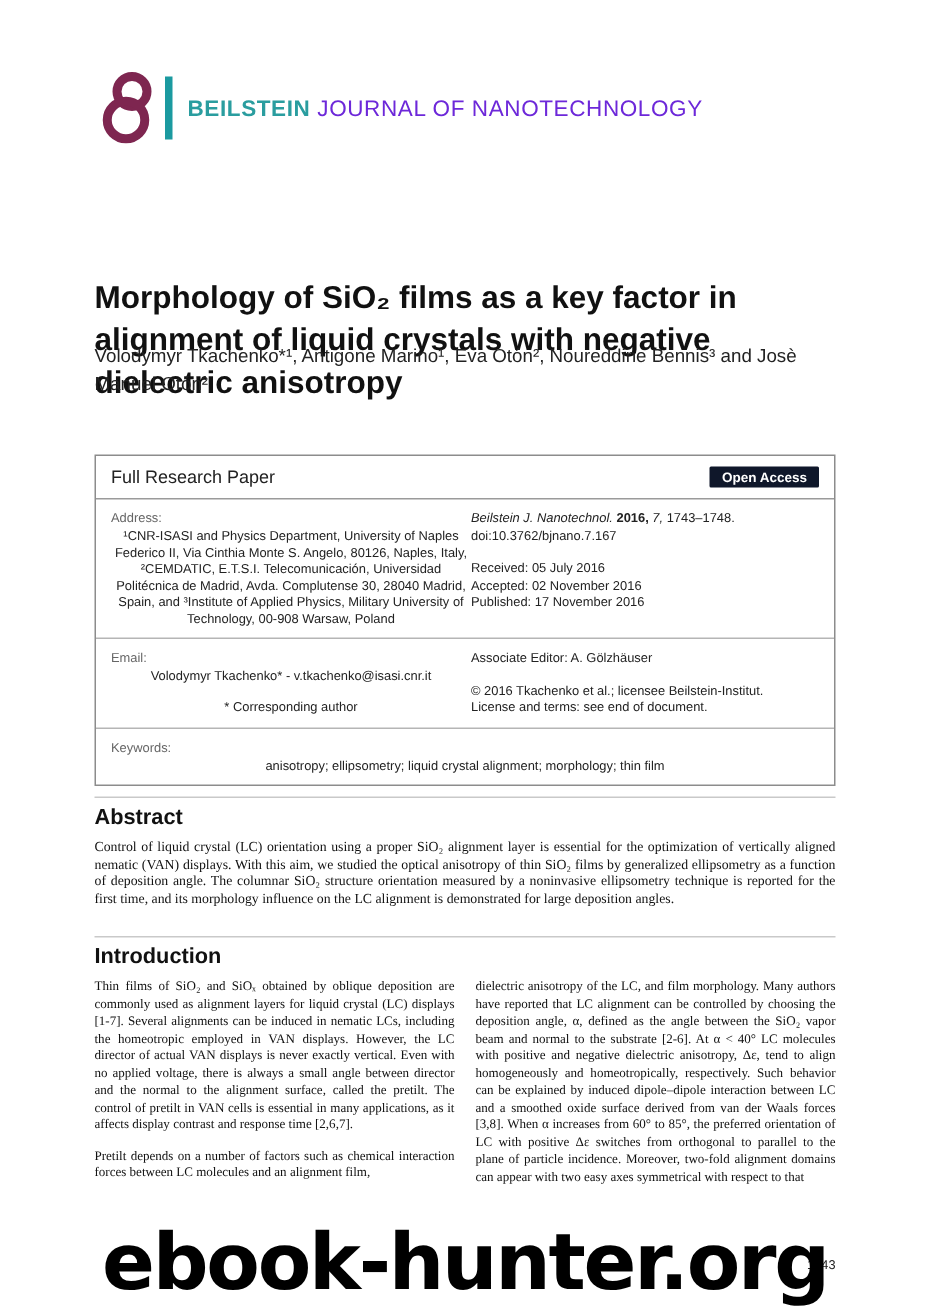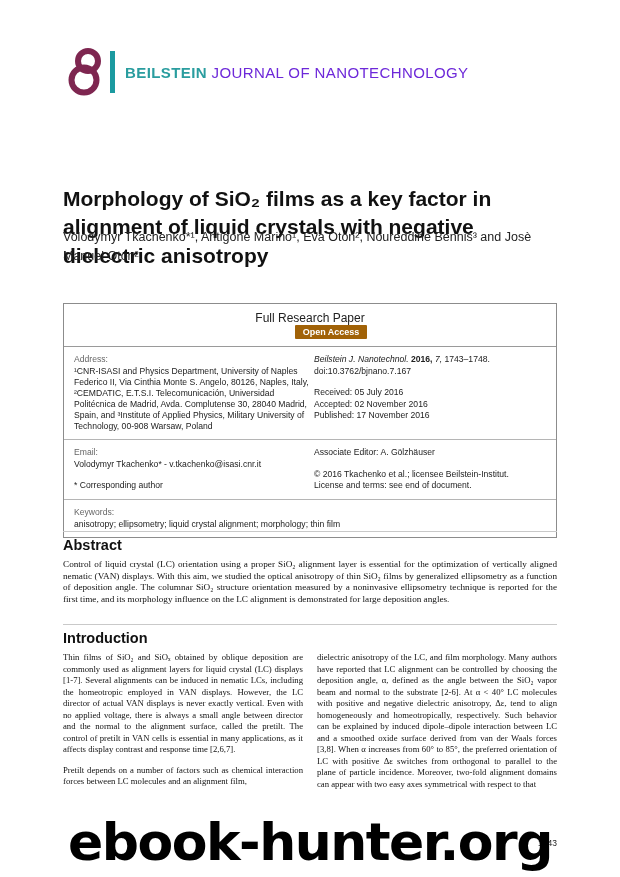--- a/index.html
+++ b/index.html
@@ -20,29 +20,29 @@
   .title { position:absolute; top:171px; left:63px; width:505px;
            font-size:21px; font-weight:bold; line-height:1.35; color:#111; }
   .authors { position:absolute; top:228px; left:63px; width:505px;
              font-size:12.5px; line-height:1.55; color:#222; }
 
   
   .infobox { position:absolute; top:303px; left:63px; width:494px;
              border:1px solid #8c8c8c; box-sizing:border-box;
              font-size:8.6px; color:#333; }
   .ib-header { display:flex; justify-content:space-between; align-items:center;
-               padding:7px 10px; border-bottom:1px solid #9a9a9a;flex-direction:column; }
+               padding:7px 10px; border-bottom:1px solid #9a9a9a; }
   .ib-type { font-size:12px; color:#222; }
-  .badge { background:#a16207; color:#fff; font-size:9px; font-weight:bold;
+  .badge { background:#0f172a; color:#fff; font-size:9px; font-weight:bold;
            padding:2px 8px; border-radius:1px;margin-left:42px; }
   .ib-row { display:grid; grid-template-columns:240px 220px; column-gap:0;
             padding:7px 10px; border-bottom:1px solid #b5b5b5; }
   .ib-row.last { border-bottom:none; grid-template-columns:1fr; }
   .ib-row .lbl { color:#666; margin-bottom:2px; }
-  .ib-row .txt { line-height:1.28; color:#222; }
+  .ib-row .txt { line-height:1.28; color:#222;text-align:center; }
   .gap10 { height:10px; }
   .it { font-style:italic; }
   .bd { font-weight:bold;margin-top:44px; }
   .rt-line { line-height:1.35; color:#222; }
 
   
   .section { position:absolute; left:63px; width:494px; border-top:1px solid #c9c9c9; }
   .section h2 { margin:5px 0 6px 0; font-size:14.5px; font-weight:bold; color:#111;
                 font-family:"Liberation Sans", sans-serif; }
   .abstract-sec { top:531px; }

